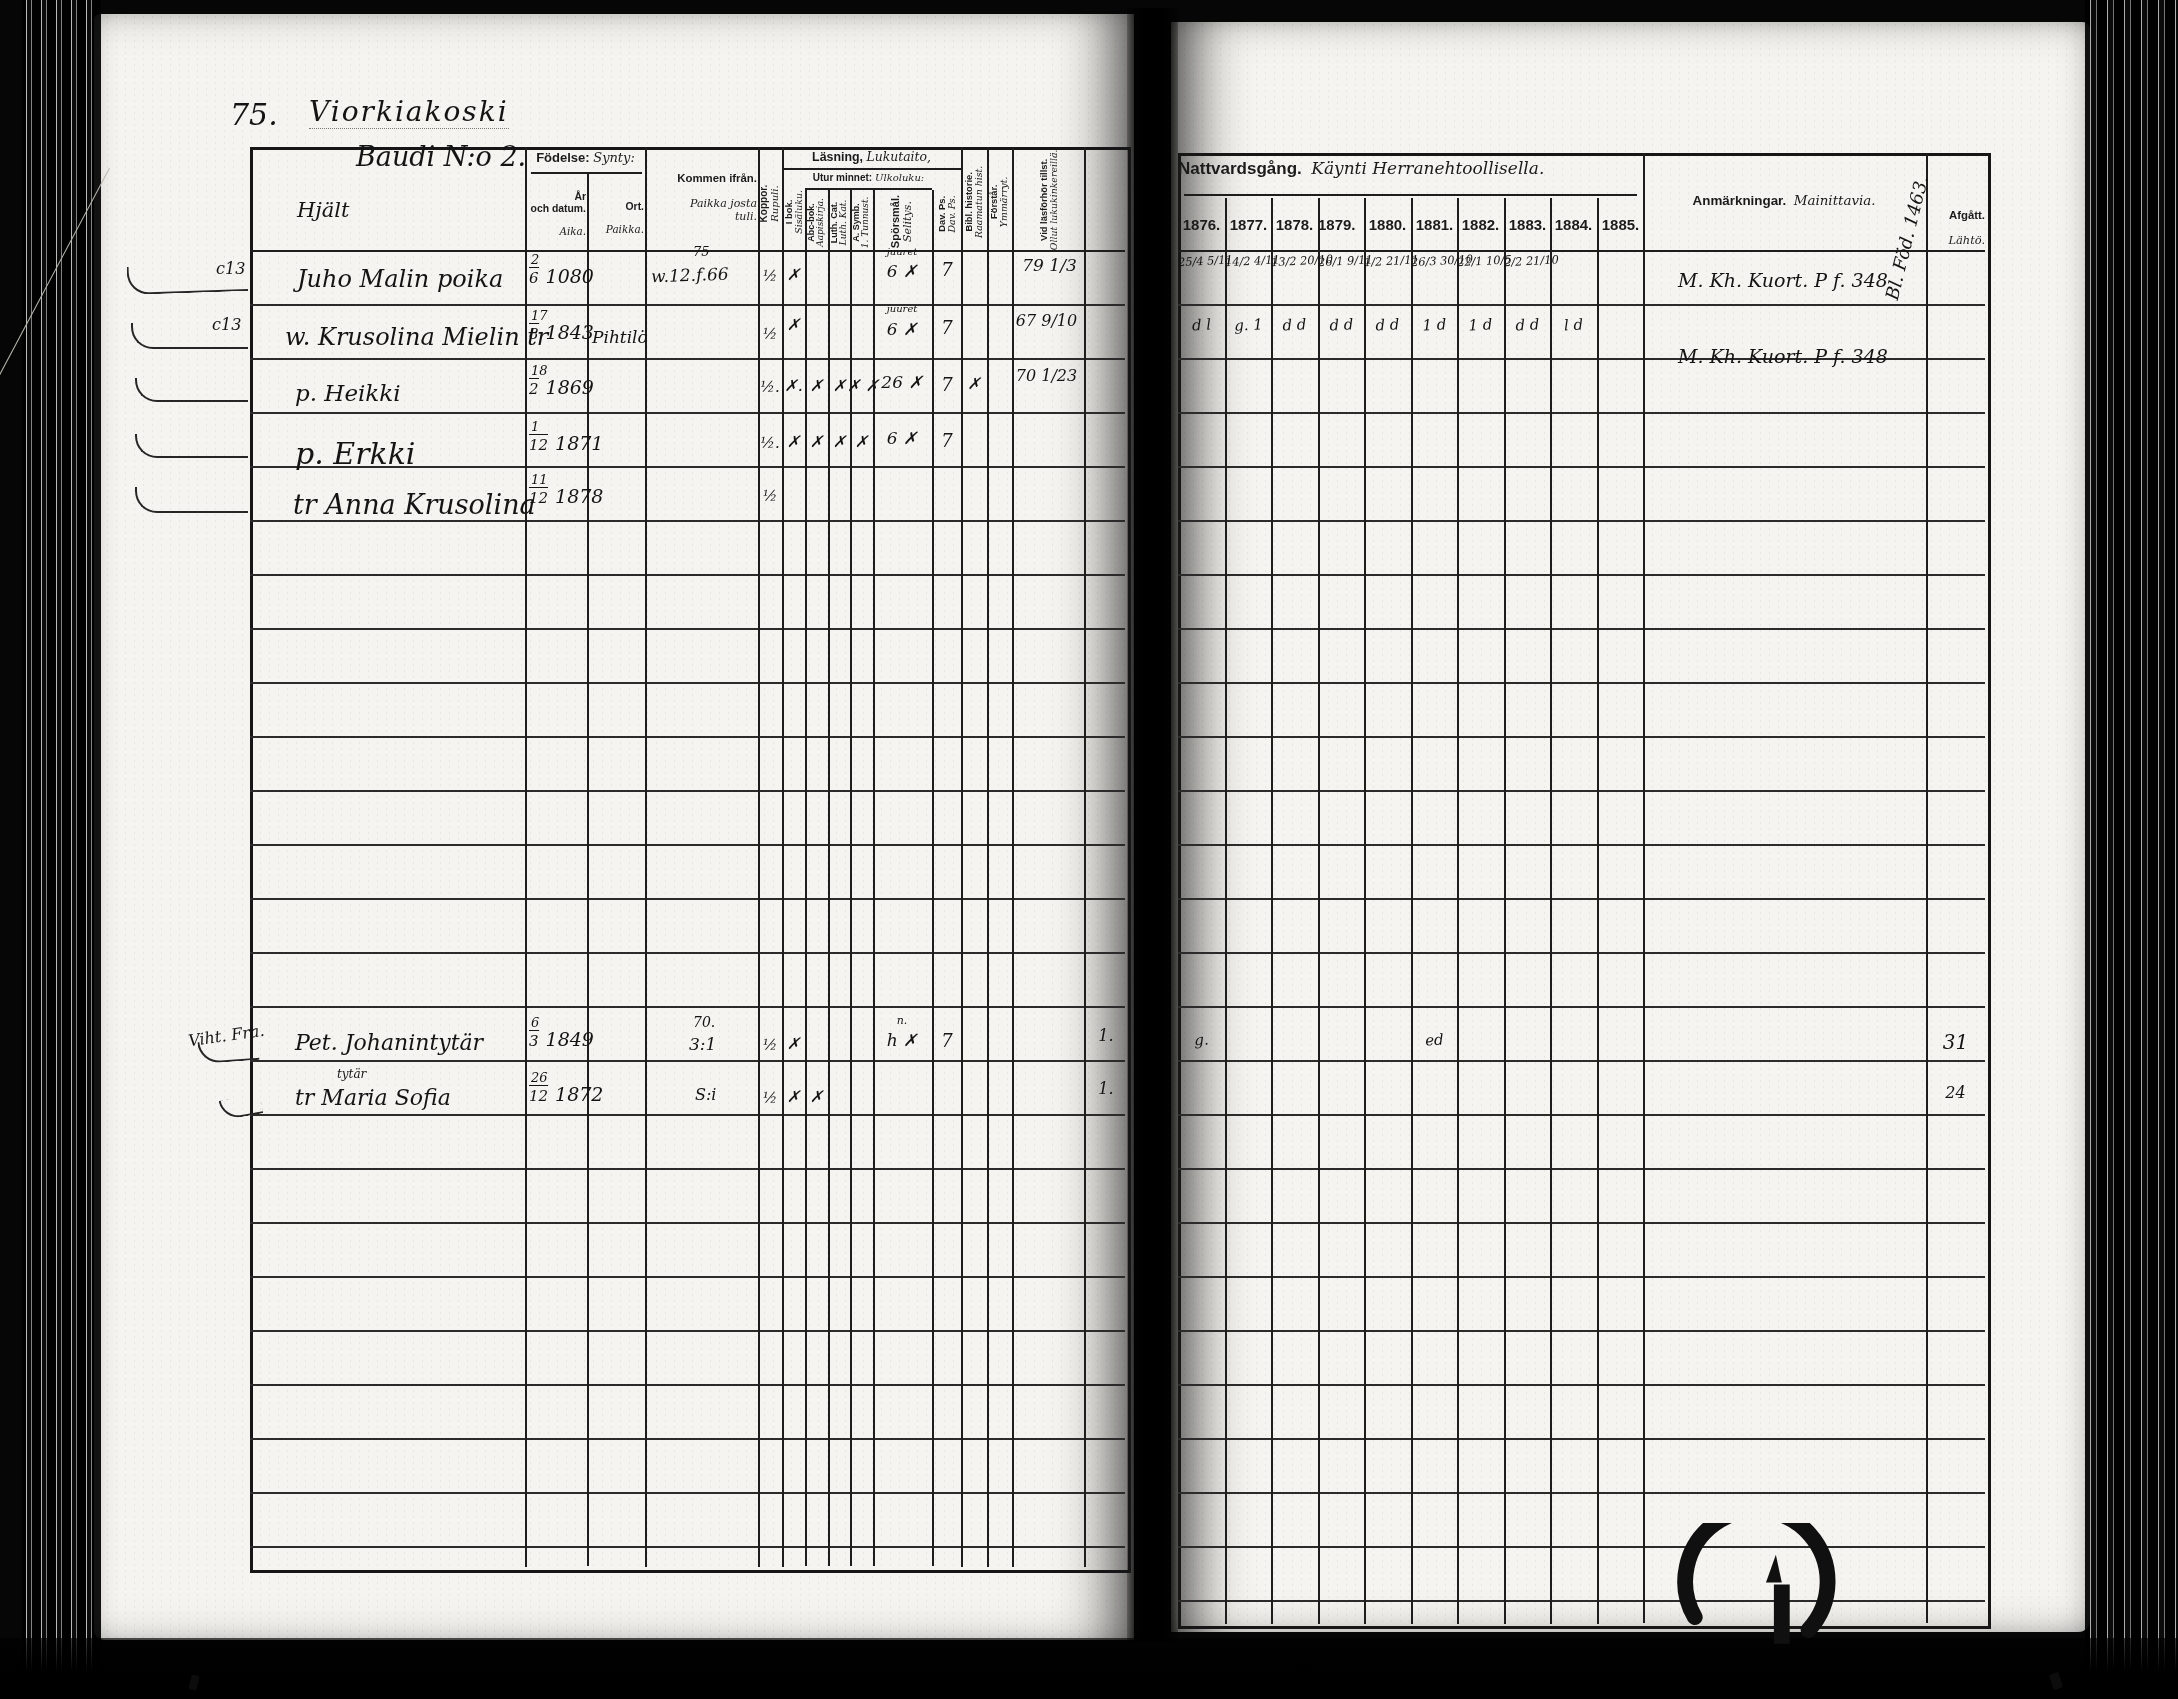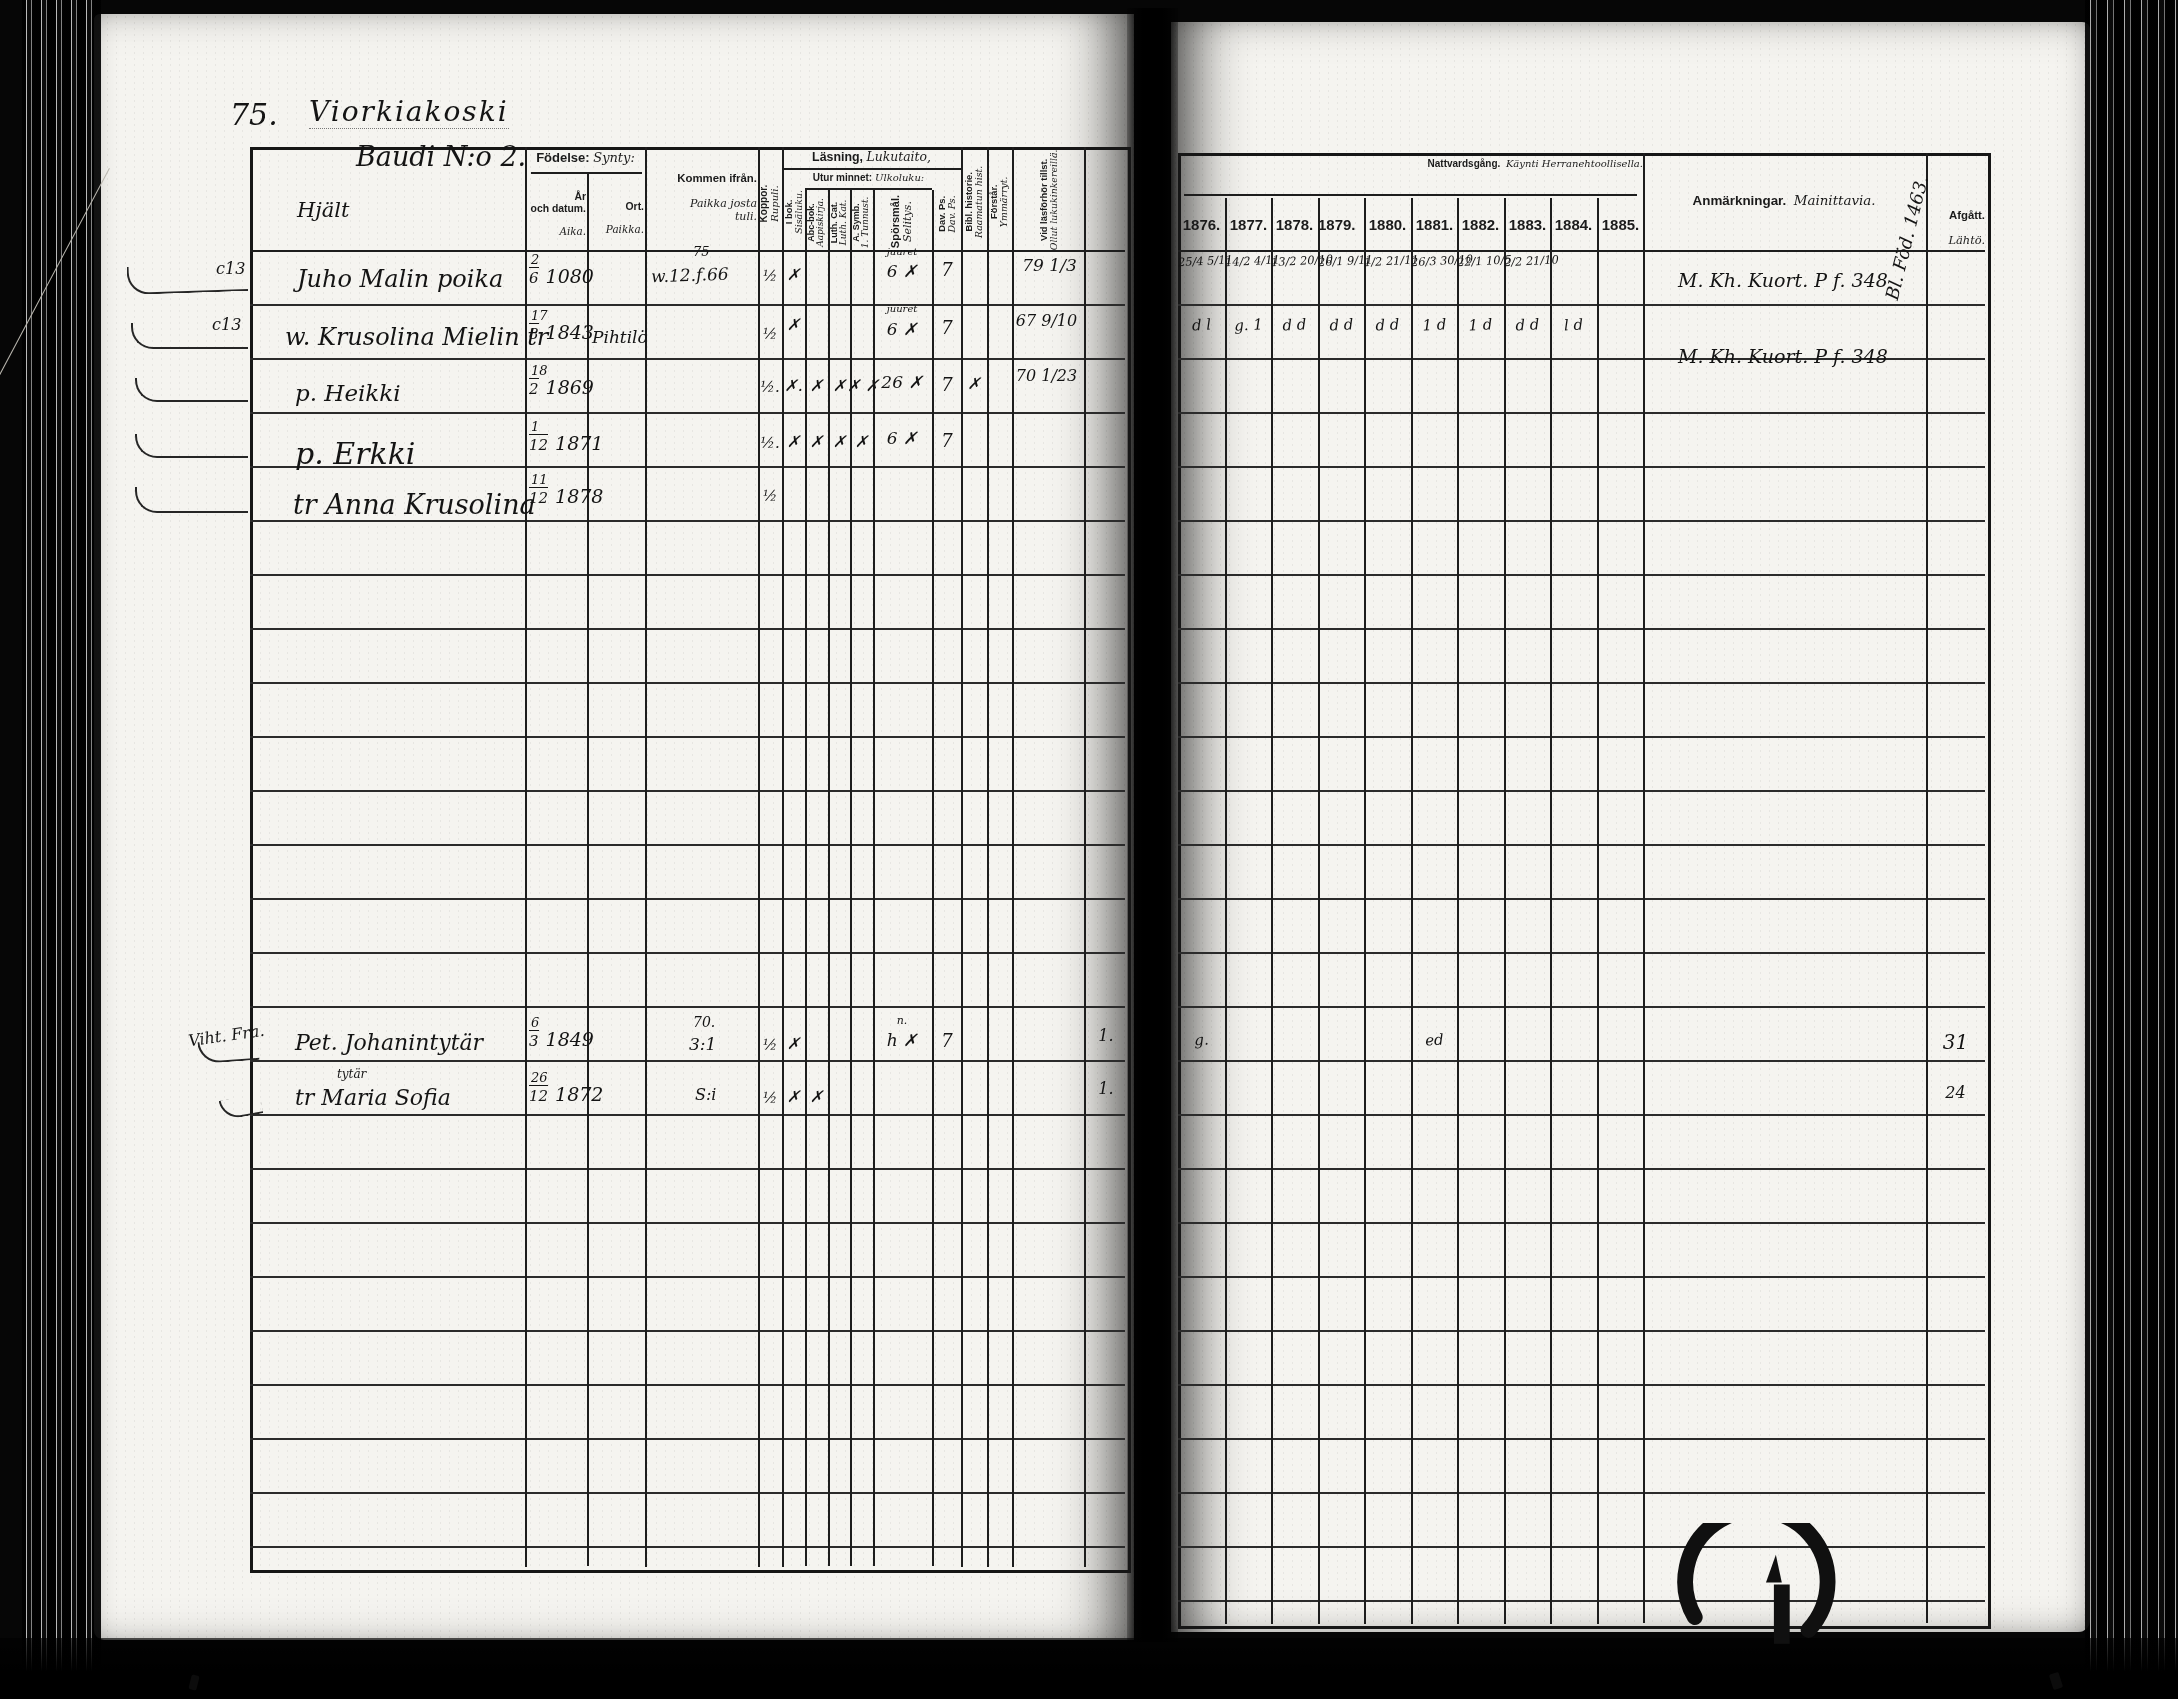--- a/index.html
+++ b/index.html
@@ -136,21 +136,21 @@
     <span class="vrot" style="font-size:9.4px;"><span class="sv">Förstår.</span><br><span class="fi">Ymmärryt.</span></span>
   </div>
   <div class="vwrap" style="left:1012px;top:150px;width:72px;height:100px;">
     <span class="vrot" style="font-size:9.4px;"><span class="sv">Vid läsförhör tillst.</span><br><span class="fi">Ollut lukukinkereillä.</span></span>
   </div>
 
   <div class="box" style="left:1178px;top:153px;width:807px;height:1470px;"></div>
   <div class="rows rows-r"></div>
   <div class="h" style="left:1178px;top:250px;width:807px;"></div>
 
-  <div class="abs" style="left:1178px;top:158px;width:465px;text-align:right;font-size:10px;white-space:nowrap;">
+  <div class="abs" style="left:1178px;top:158px;width:465px;text-align:left;font-size:17px;white-space:nowrap;">
     <span class="sv">Nattvardsgång.</span>&nbsp;
     <span class="fi">Käynti Herranehtoollisella.</span>
   </div>
   <div class="h" style="left:1184px;top:194px;width:453px;"></div>
 
   <div class="v" style="left:1225px;top:198px;height:1426px;"></div>
   <div class="v" style="left:1271px;top:198px;height:1426px;"></div>
   <div class="v" style="left:1318px;top:198px;height:1426px;"></div>
   <div class="v" style="left:1364px;top:198px;height:1426px;"></div>
   <div class="v" style="left:1411px;top:198px;height:1426px;"></div>

